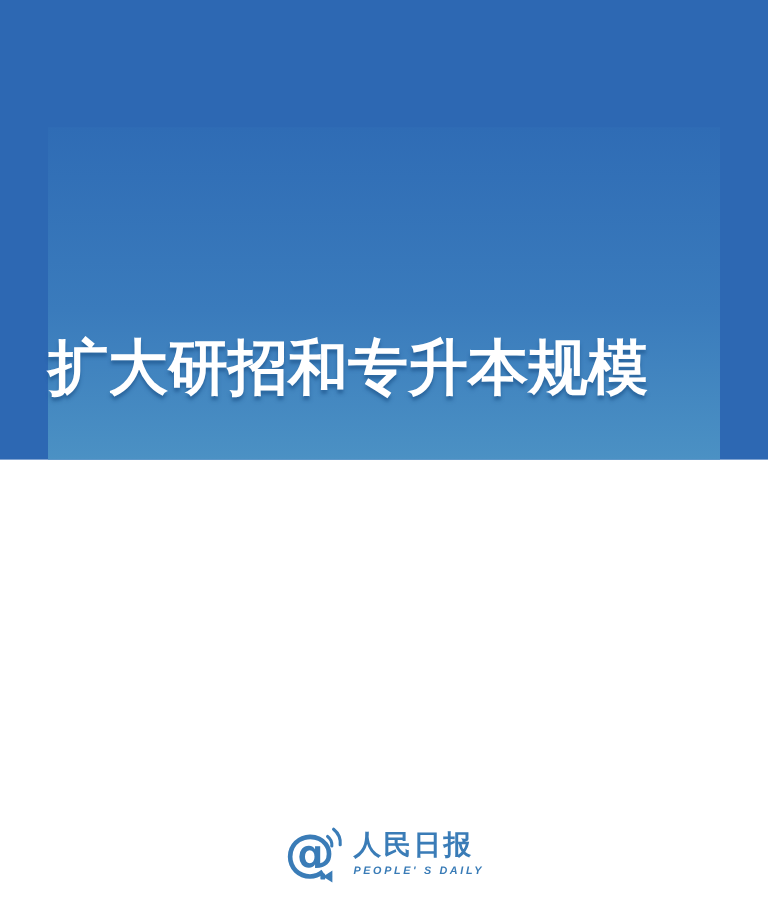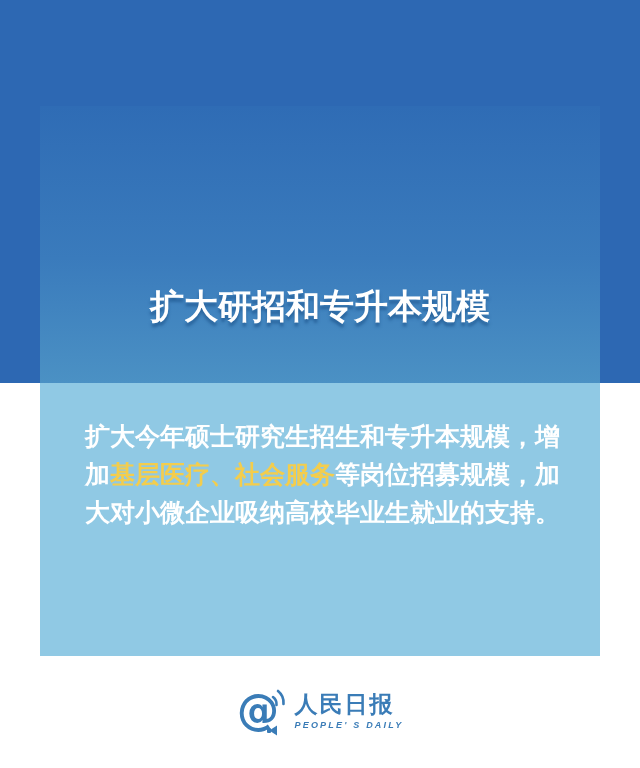--- a/index.html
+++ b/index.html
@@ -28,23 +28,23 @@
     width: 560px; height: 550px;
   }
   .card-title-section {
     width: 560px; height: 277px;
     background: linear-gradient(180deg, #2f6cb5 0%, #3a7bbc 55%, #4b91c4 100%);
     box-sizing: border-box;
     padding-top: 172px;
   }
   .poster-title {
     margin: 0;
-    text-align: center;
+    text-align: left;
     color: #ffffff;
-    font-size: 34px;
+    font-size: 50px;
     line-height: 56px;
     font-weight: 900;
     letter-spacing: 0px;
     text-shadow: 0 4px 3px rgba(22, 74, 130, 0.55);
     white-space: nowrap;
   }
   .card-body-section {
     width: 560px; height: 273px;
     background: #90c9e4;
     box-sizing: border-box;
@@ -95,23 +95,20 @@
 <body>
 
 <div class="poster">
 
   <div class="bg-top"></div>
 
   <div class="card">
     <div class="card-title-section">
       <h1 class="poster-title">扩大研招和专升本规模</h1>
     </div>
-    <div class="card-body-section">
-      <p class="poster-body"><span>扩大今年硕士研究生招生和专升本规模，增加</span><span class="hl">基层医疗、社会服务</span><span>等岗位招募规模，加大对小微企业吸纳高校毕业生就业的支持。</span></p>
-    </div>
   </div>
 
   <div class="footer">
     <svg class="logo-mark" viewBox="0 0 52 54" aria-hidden="true">
 
       <text x="0" y="41" font-size="42" font-weight="bold" font-family="'DejaVu Sans', sans-serif" fill="#3a7cb7">@</text>
 
       <path d="M36 13 a9 9 0 0 1 3.5 8" fill="none" stroke="#3a7cb7" stroke-width="2.6" stroke-linecap="round"></path>
       <path d="M41 7 a15 15 0 0 1 5.5 13" fill="none" stroke="#3a7cb7" stroke-width="2.6" stroke-linecap="round"></path>
 

